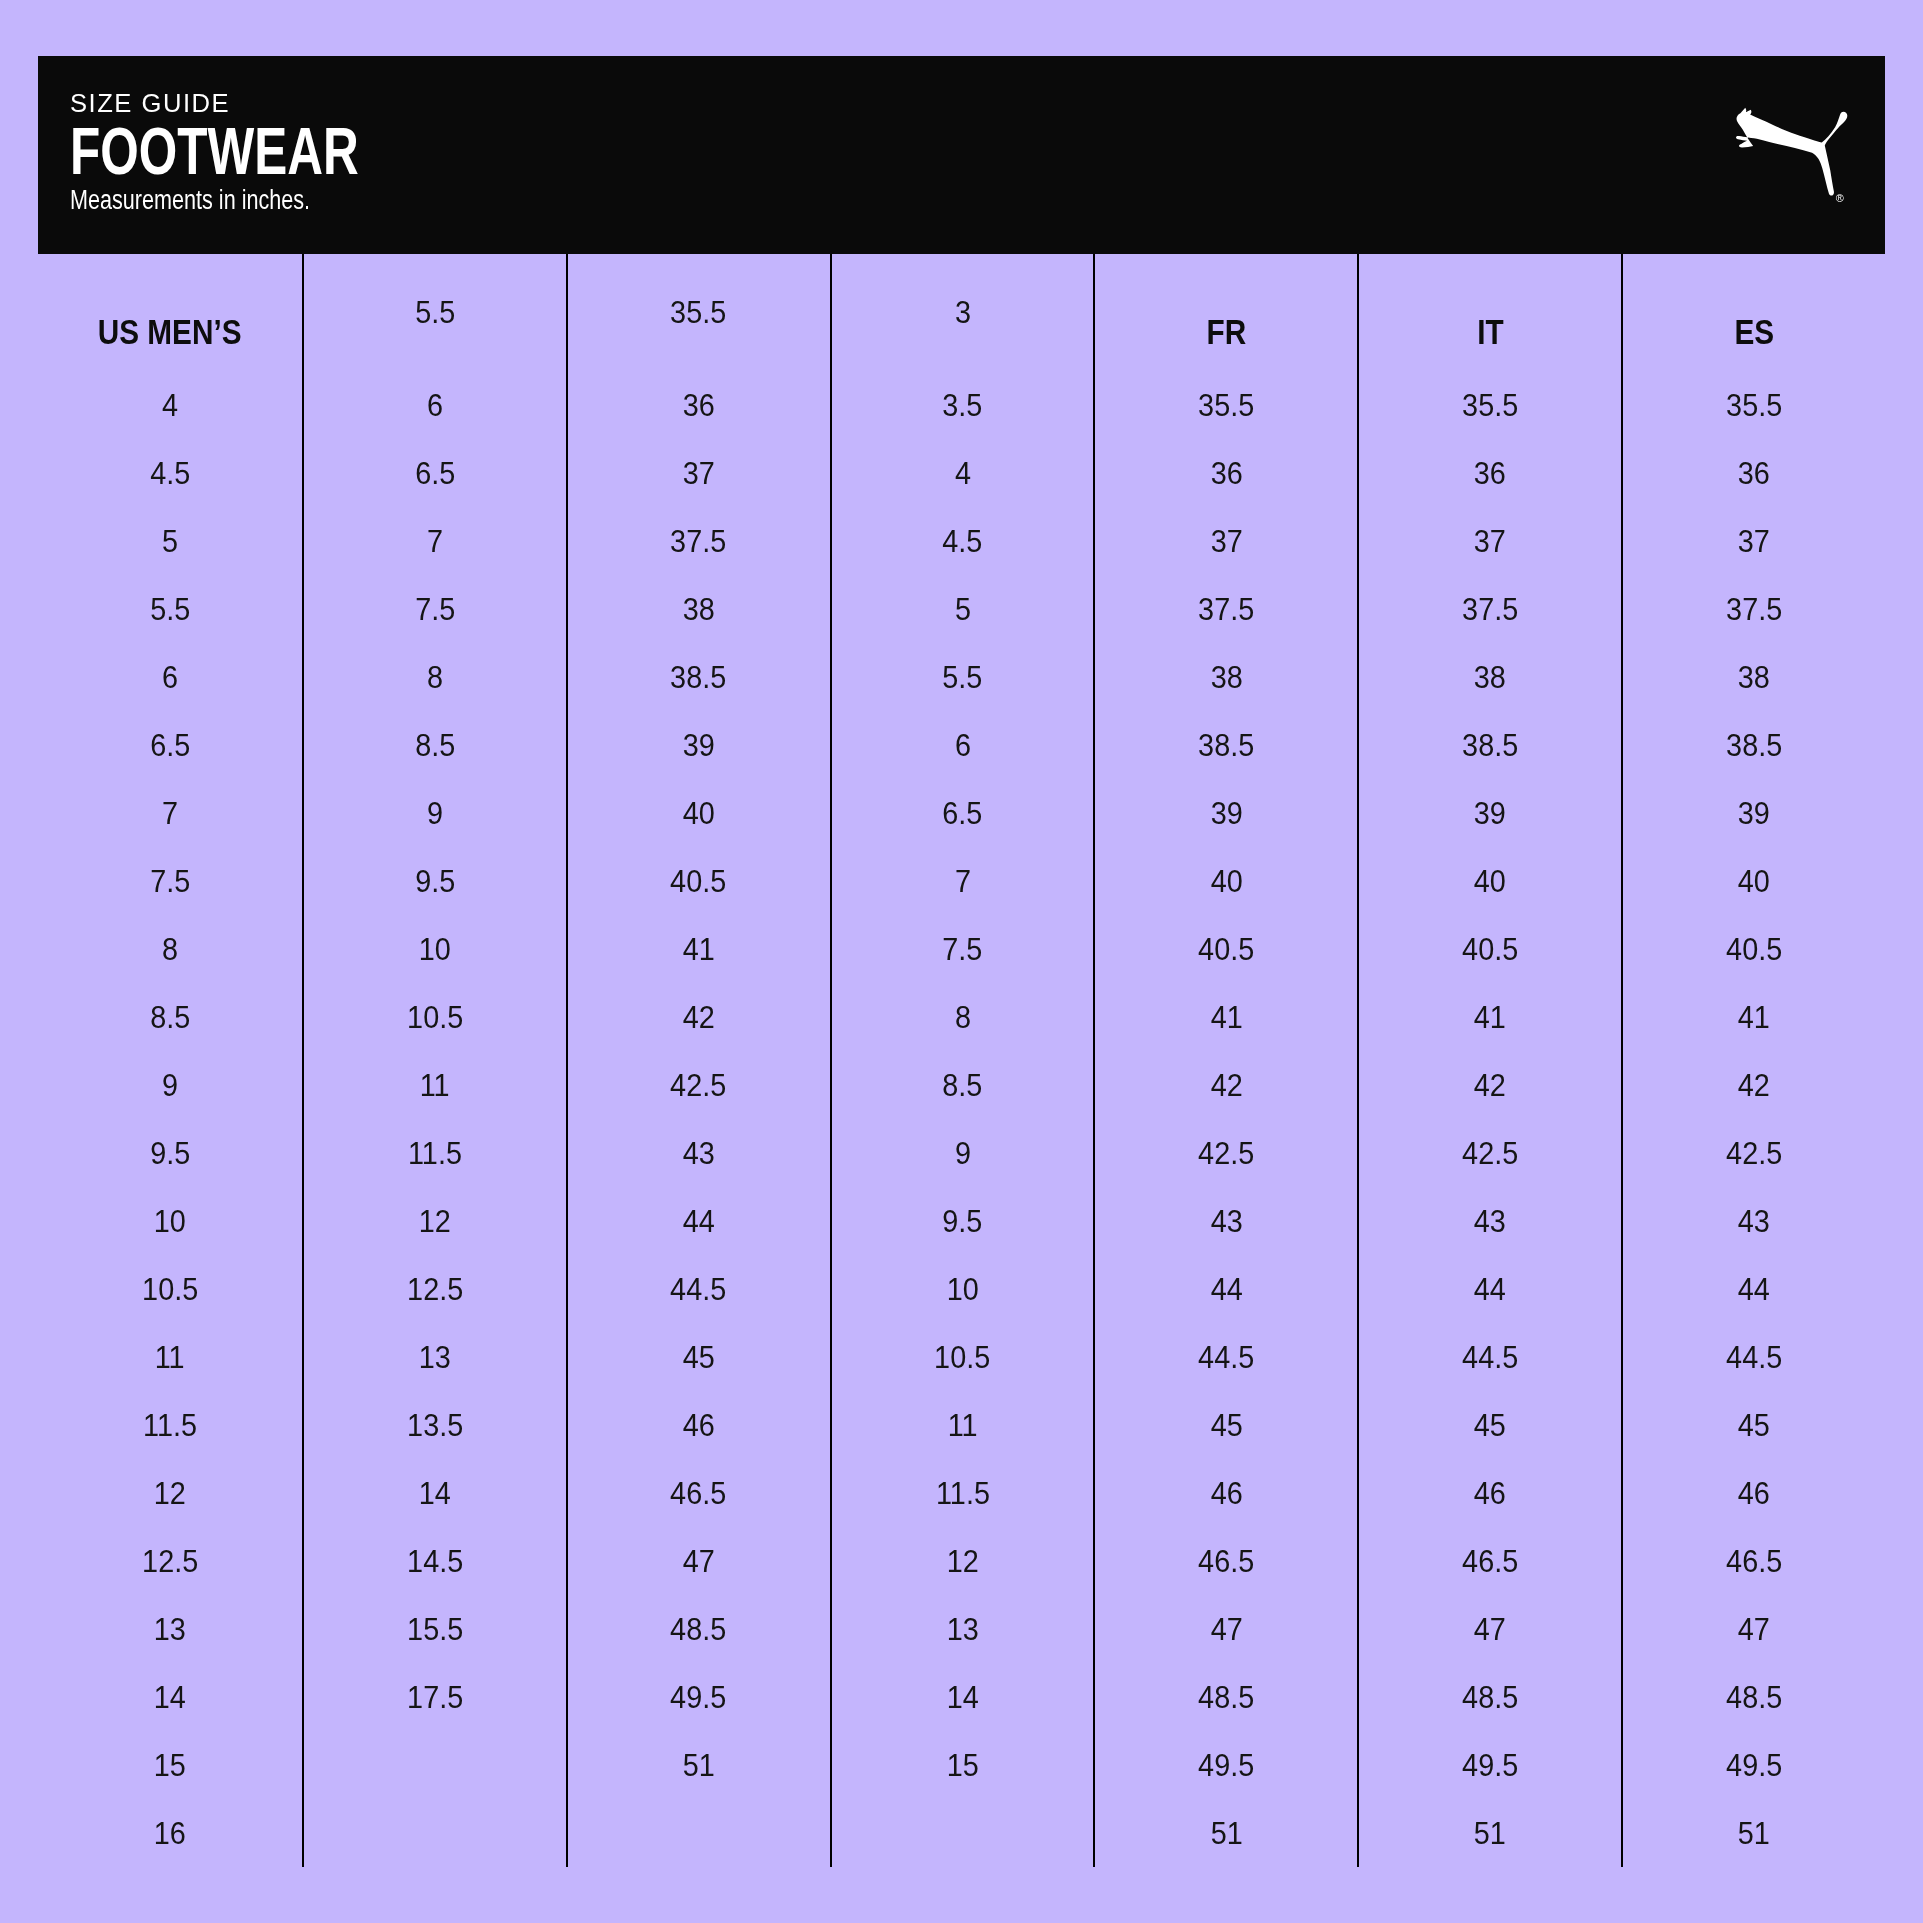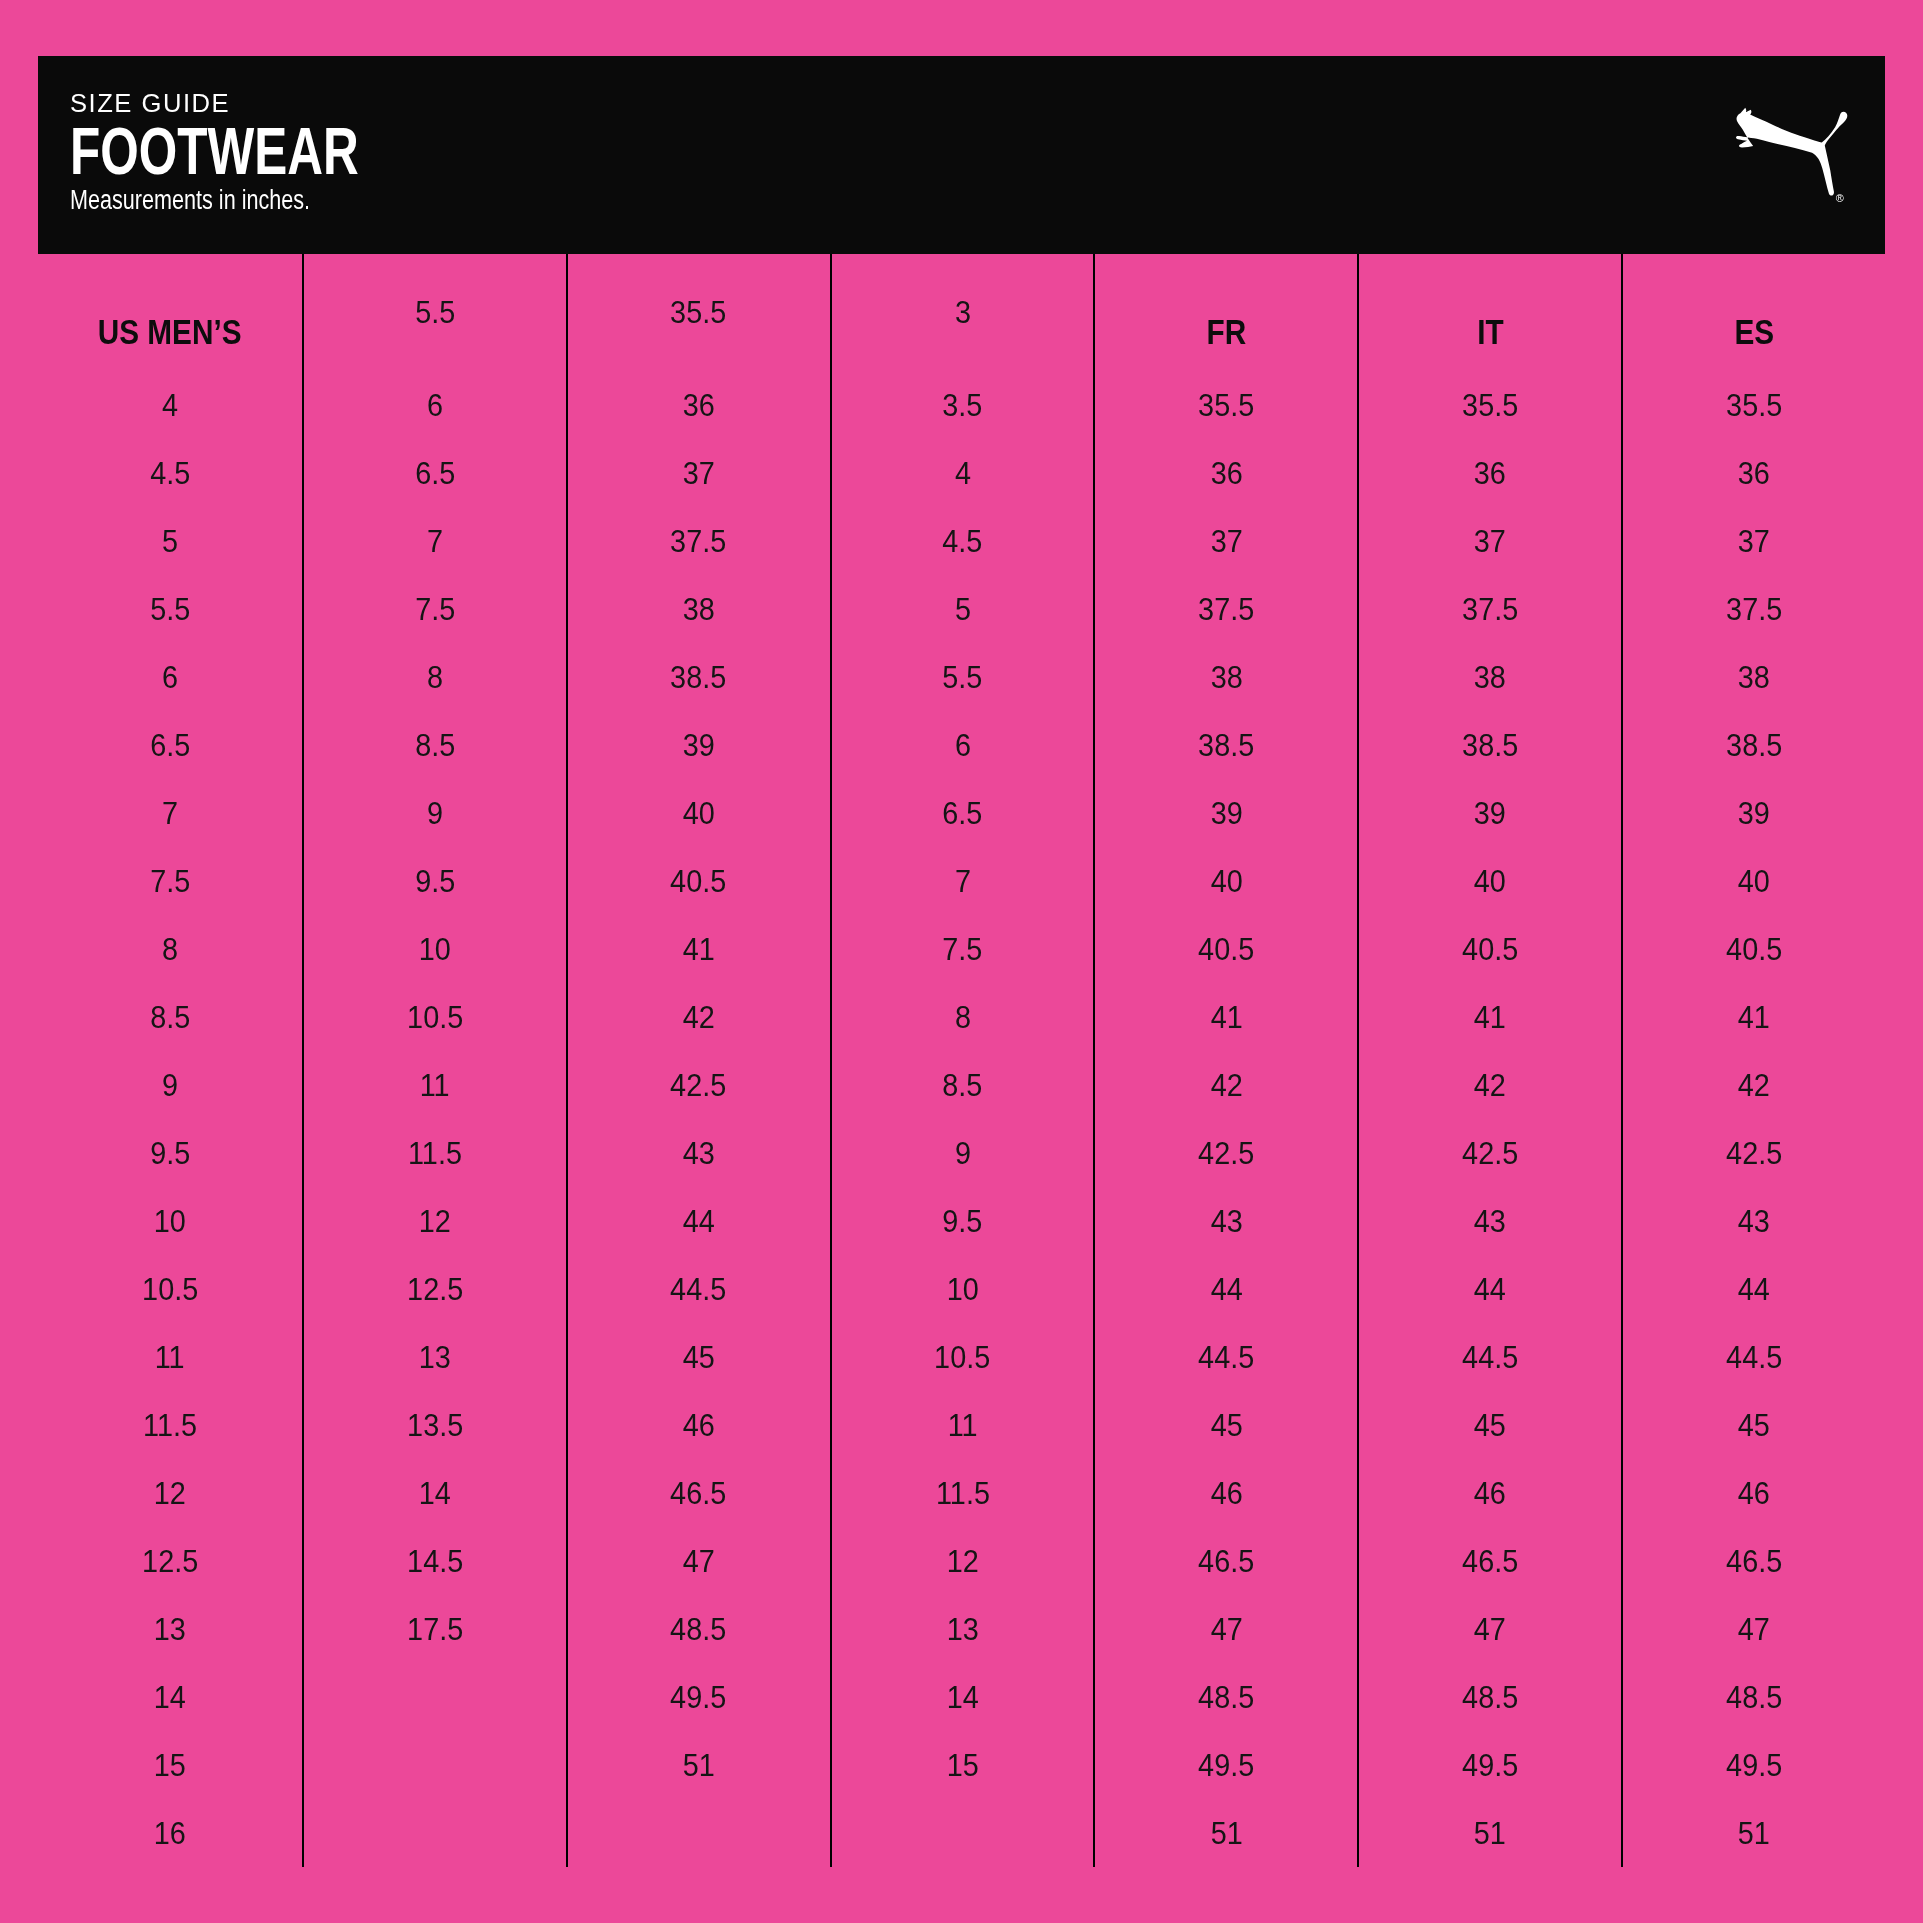--- a/index.html
+++ b/index.html
@@ -1,17 +1,17 @@
 <!DOCTYPE html>
 <html style="font-size:12px"><head>
 <meta charset="utf-8">
 <style>
   html,body { margin:0; padding:0; background:#ffffff; }
   #page {
-    position:relative; width:1924px; height:1924px; background:#ec4899;
+    position:relative; width:1924px; height:1924px; background:#c4b5fd;
     font-family:"Liberation Sans","DejaVu Sans",sans-serif; overflow:hidden;
   }
   
   .header-bar {
     position:absolute; left:38px; top:56px; width:1847px; height:198px;
     background:#0a0a0a; color:#ffffff; box-sizing:border-box;
     padding:32px 0 0 32px;
   }
   .eyebrow  { font-size:25.6px; line-height:30px; letter-spacing:1.5px; font-weight:400; }
   .title    { font-size:66px; line-height:66px; font-weight:bold;
@@ -205,20 +205,23 @@
         <div class="td">
           <span class="cx">13.5</span>
         </div>
         <div class="td">
           <span class="cx">14</span>
         </div>
         <div class="td">
           <span class="cx">14.5</span>
         </div>
         <div class="td">
+          <span class="cx">15.5</span>
+        </div>
+        <div class="td">
           <span class="cx">17.5</span>
         </div>
       </div>
       <div class="col">
         <div class="td">
           <span class="cx">35.5</span>
         </div>
         <div class="td">
           <span class="cx">36</span>
         </div>

